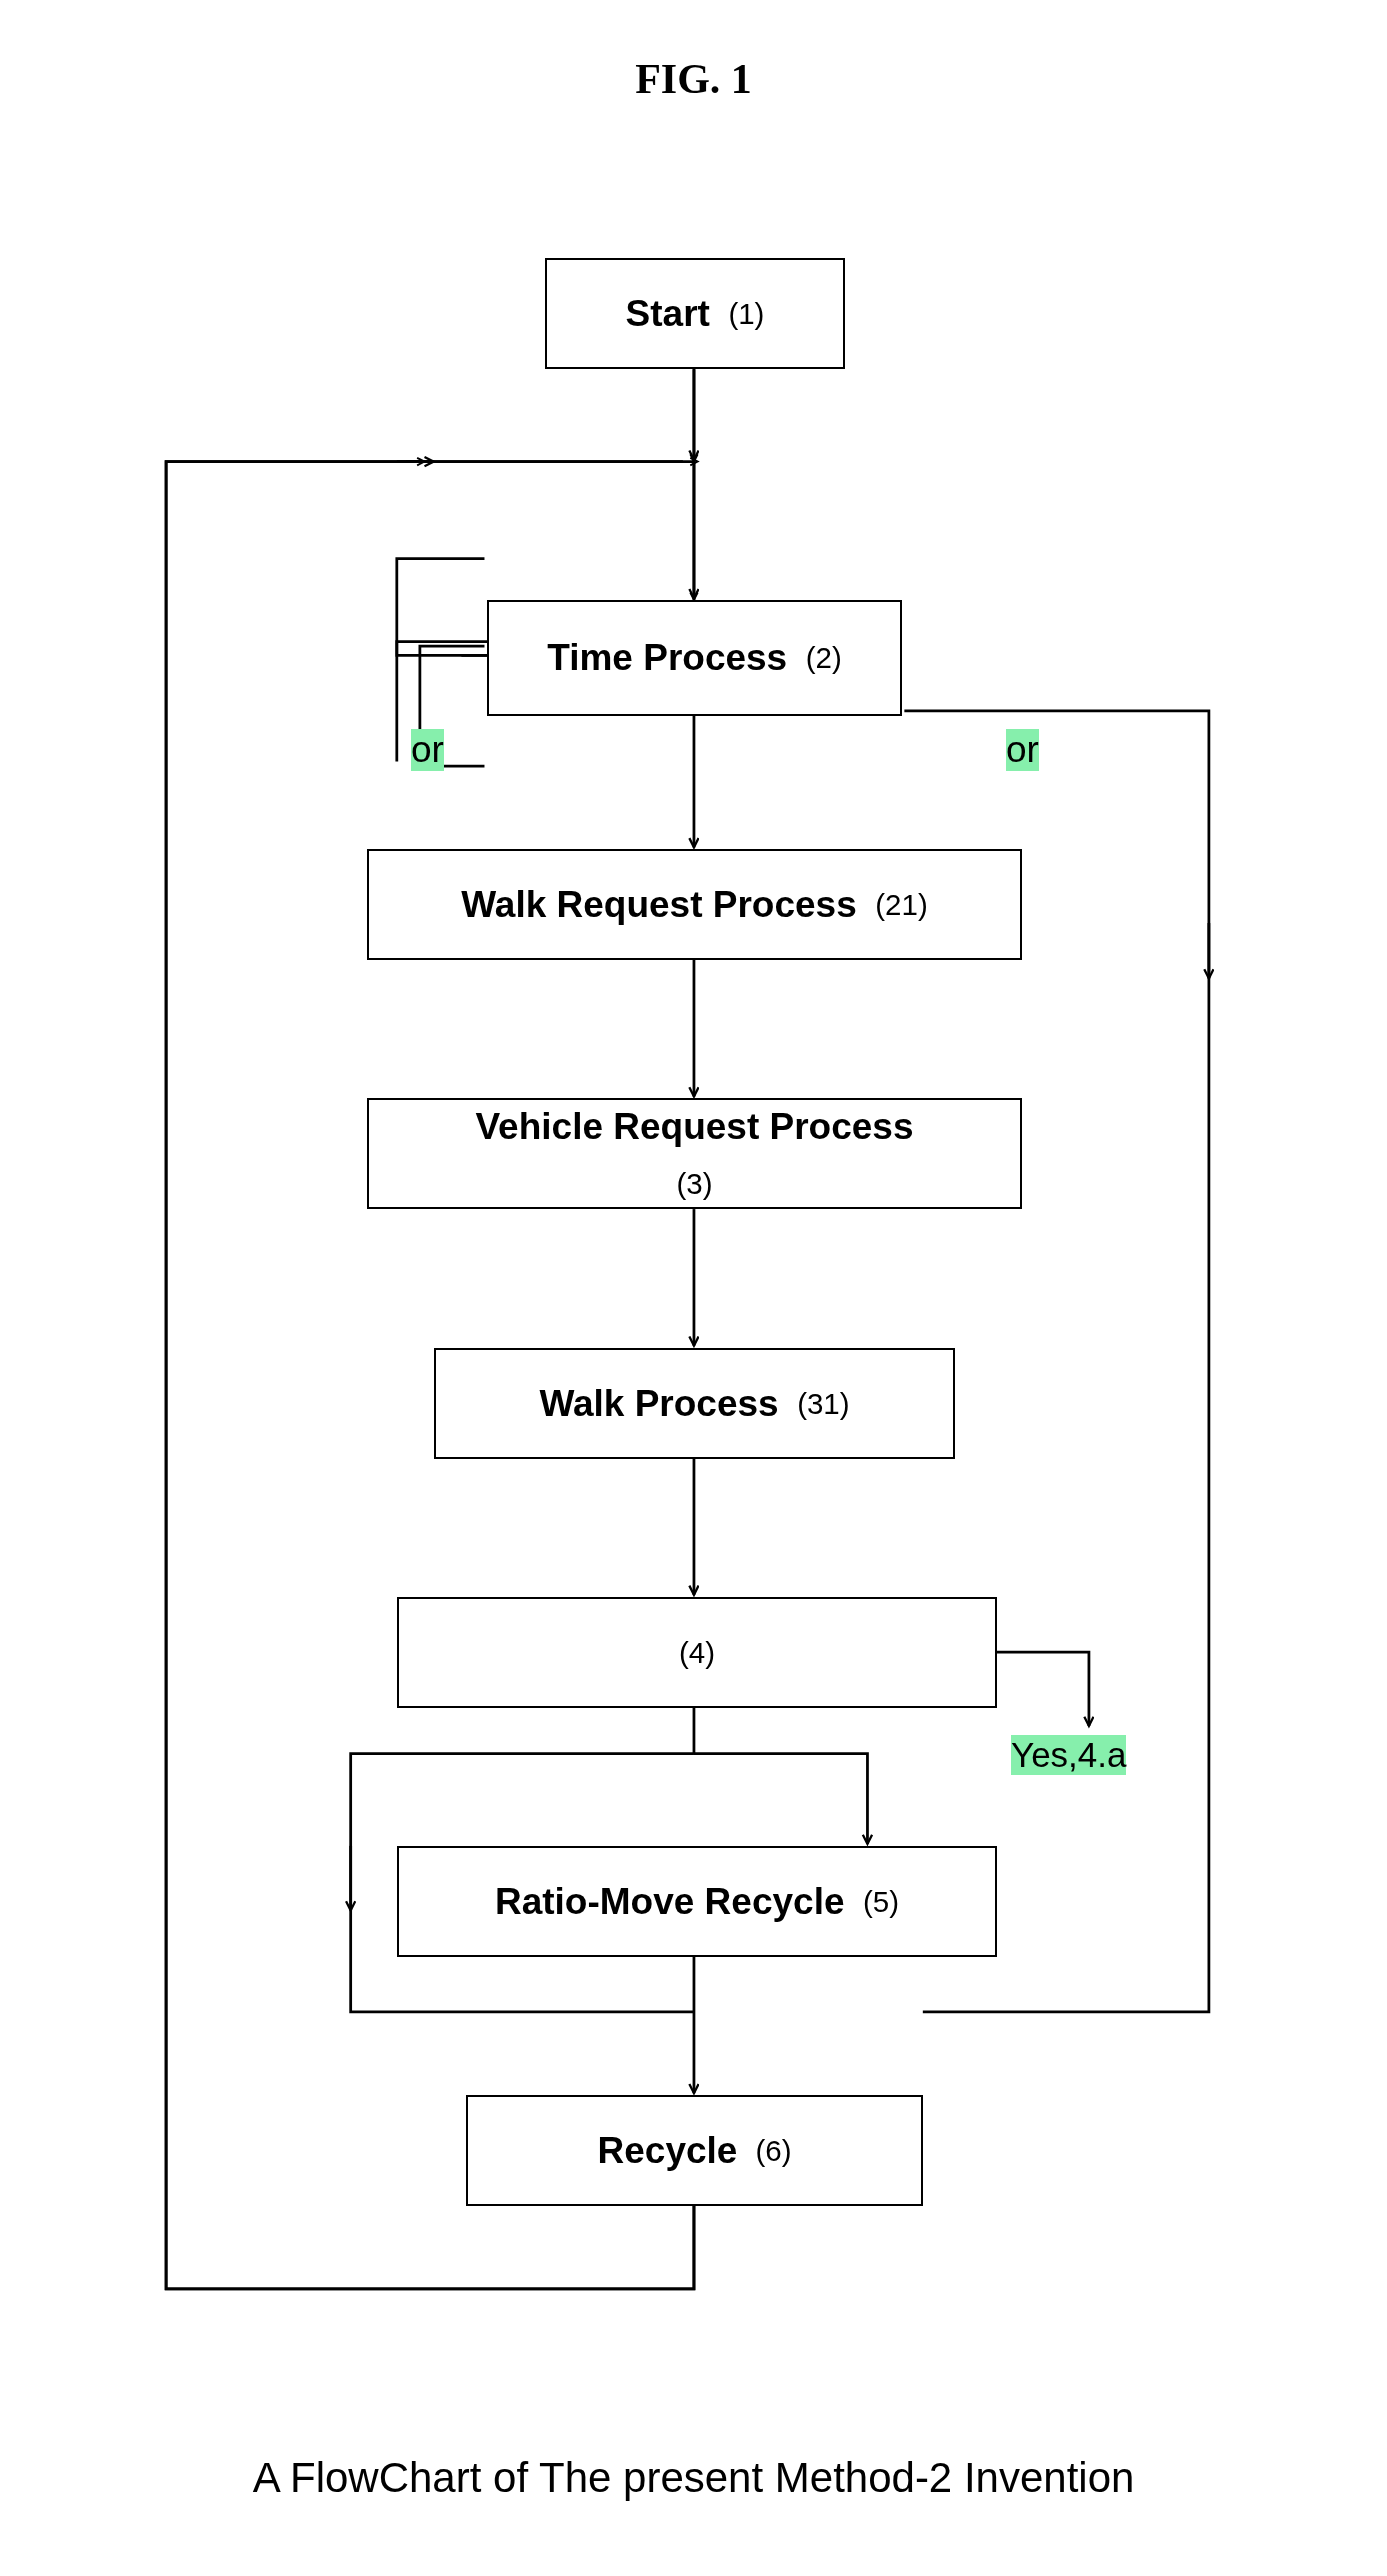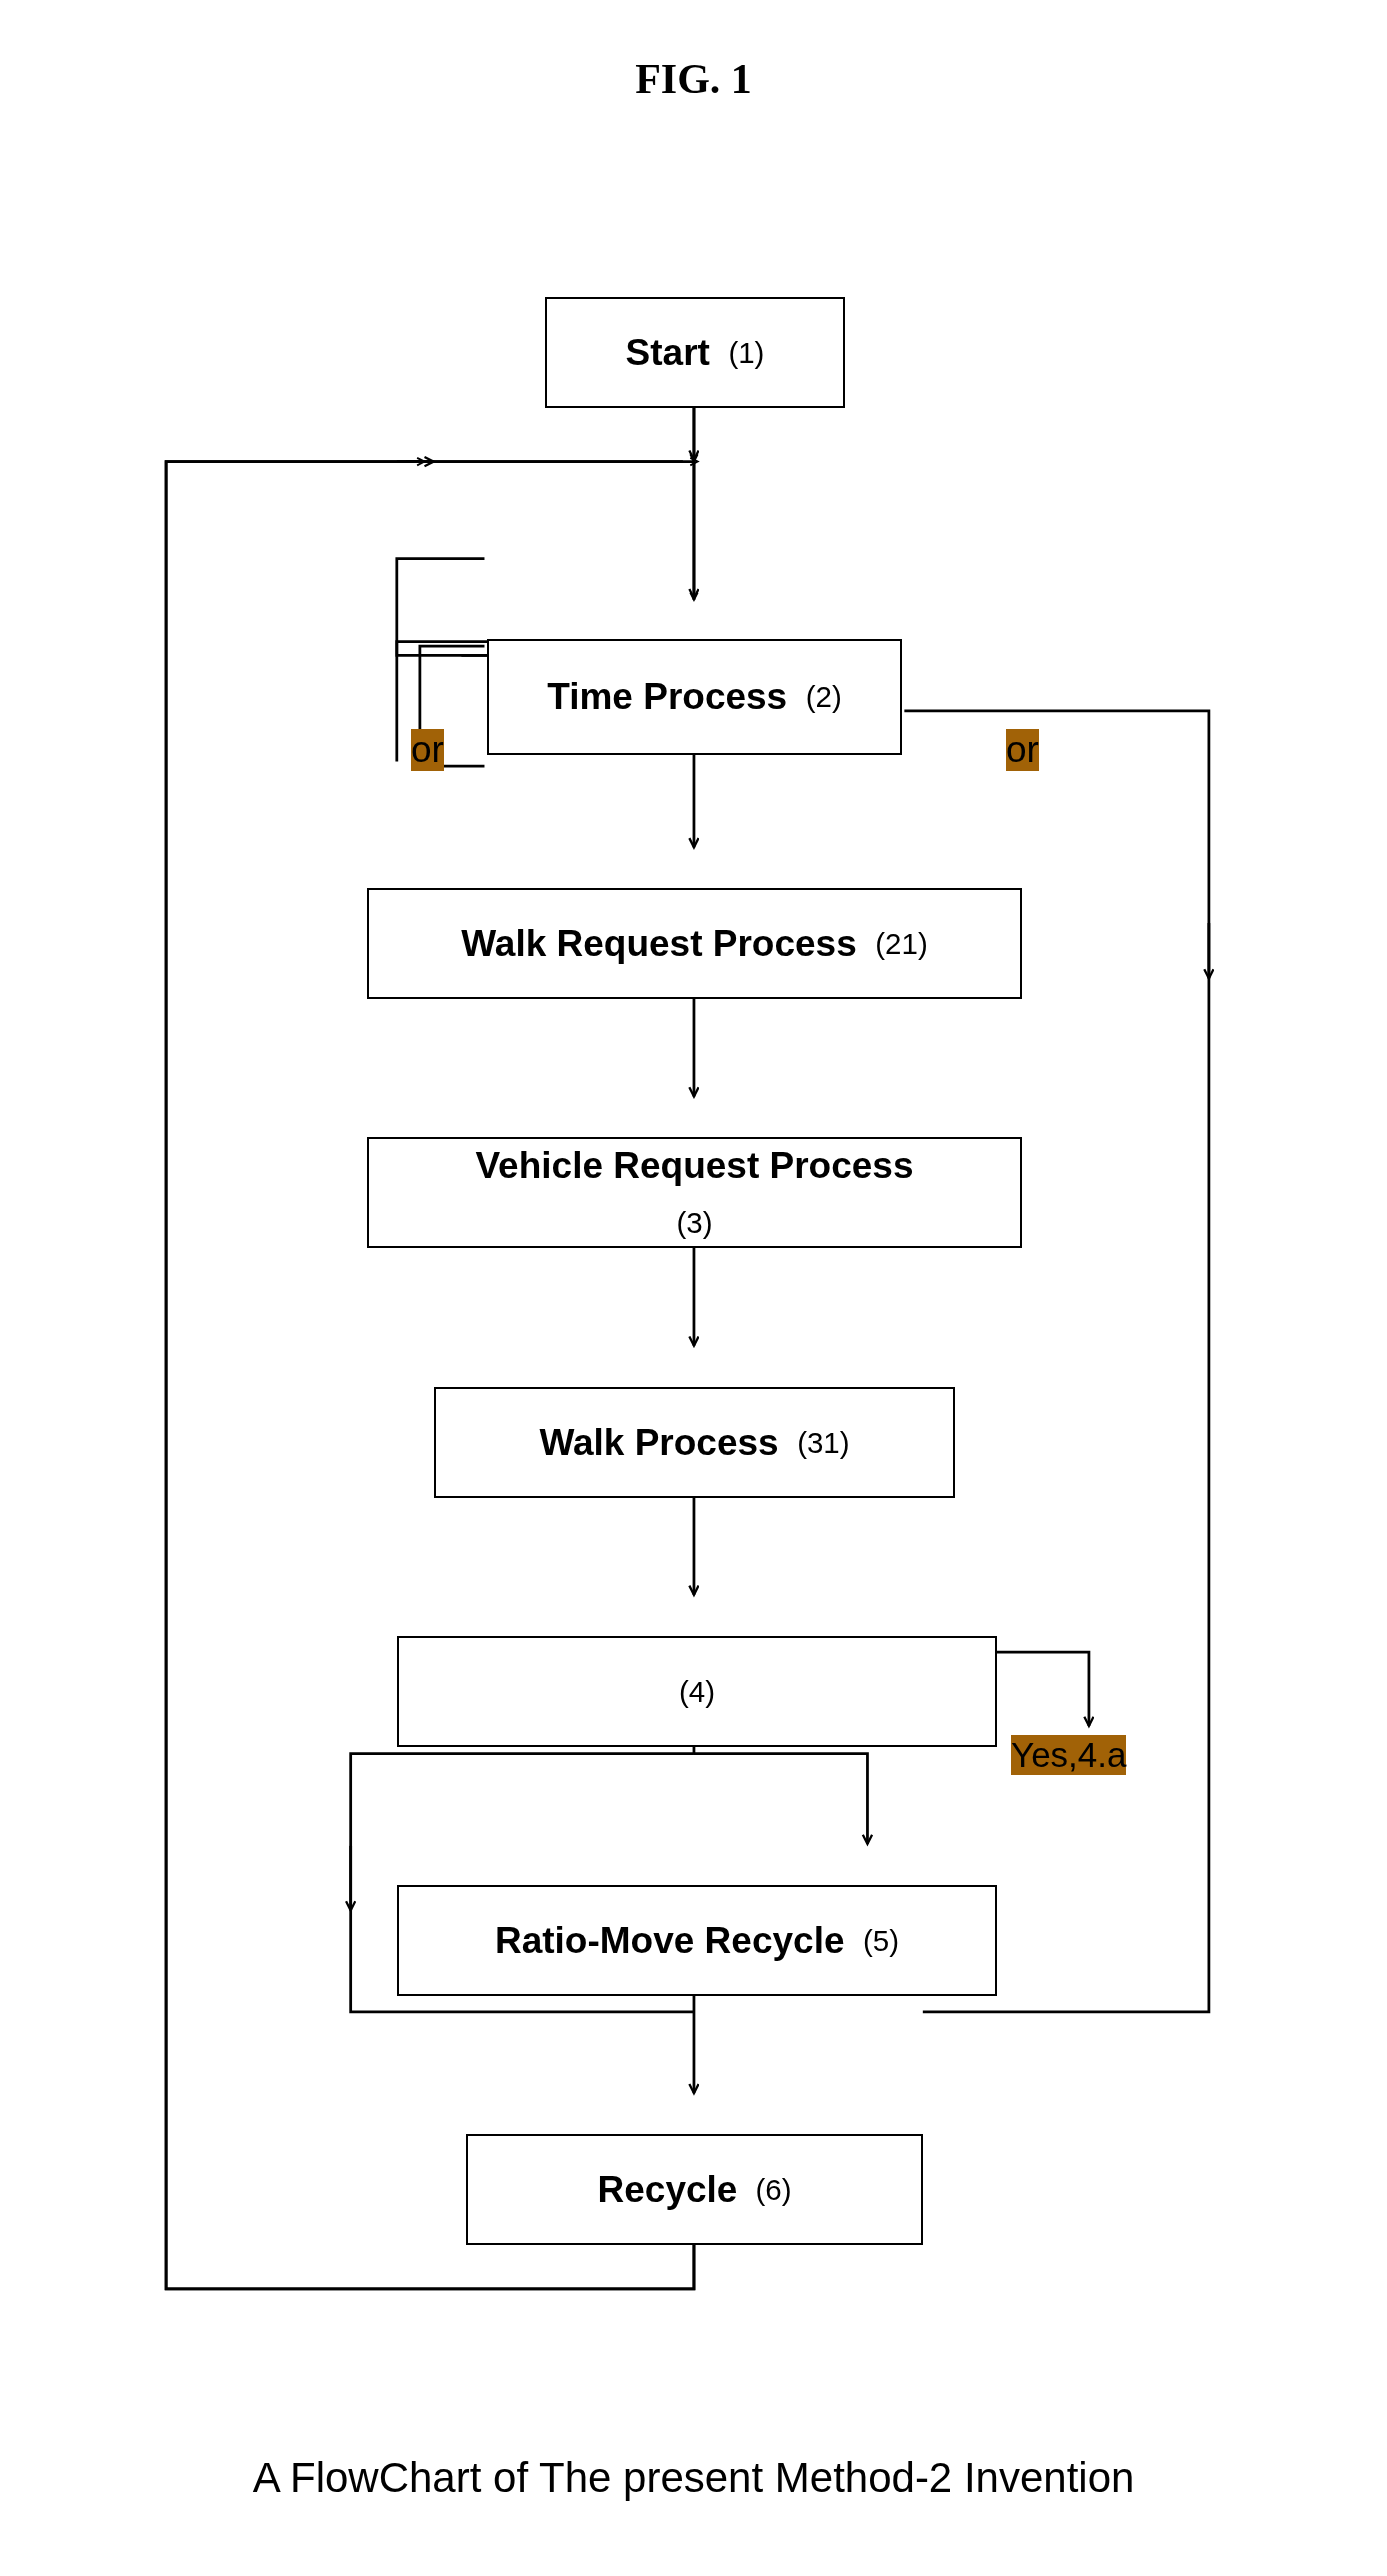--- a/index.html
+++ b/index.html
@@ -31,30 +31,29 @@
       position: absolute;
       border: 2.8px solid #000;
       background: #fff;
       display: flex;
       align-items: center;
       justify-content: center;
       font-weight: bold;
       font-size: 37px;
       gap: 18.5px;
       padding: 0 6px;
-      margin-top: 39px;
     }
     .refnum {
       font-weight: normal;
       font-size: 29.5px;
     }
     .edge-label {
       position: absolute;
       font-size: 37px;
-      background: #a16207;
+      background: #86efac;
     }
     svg.connectors {
       position: absolute;
       left: 0; top: 0;
       width: 1387px;
       height: 2576px;
       pointer-events: none;
     }
   </style>
 </head>

